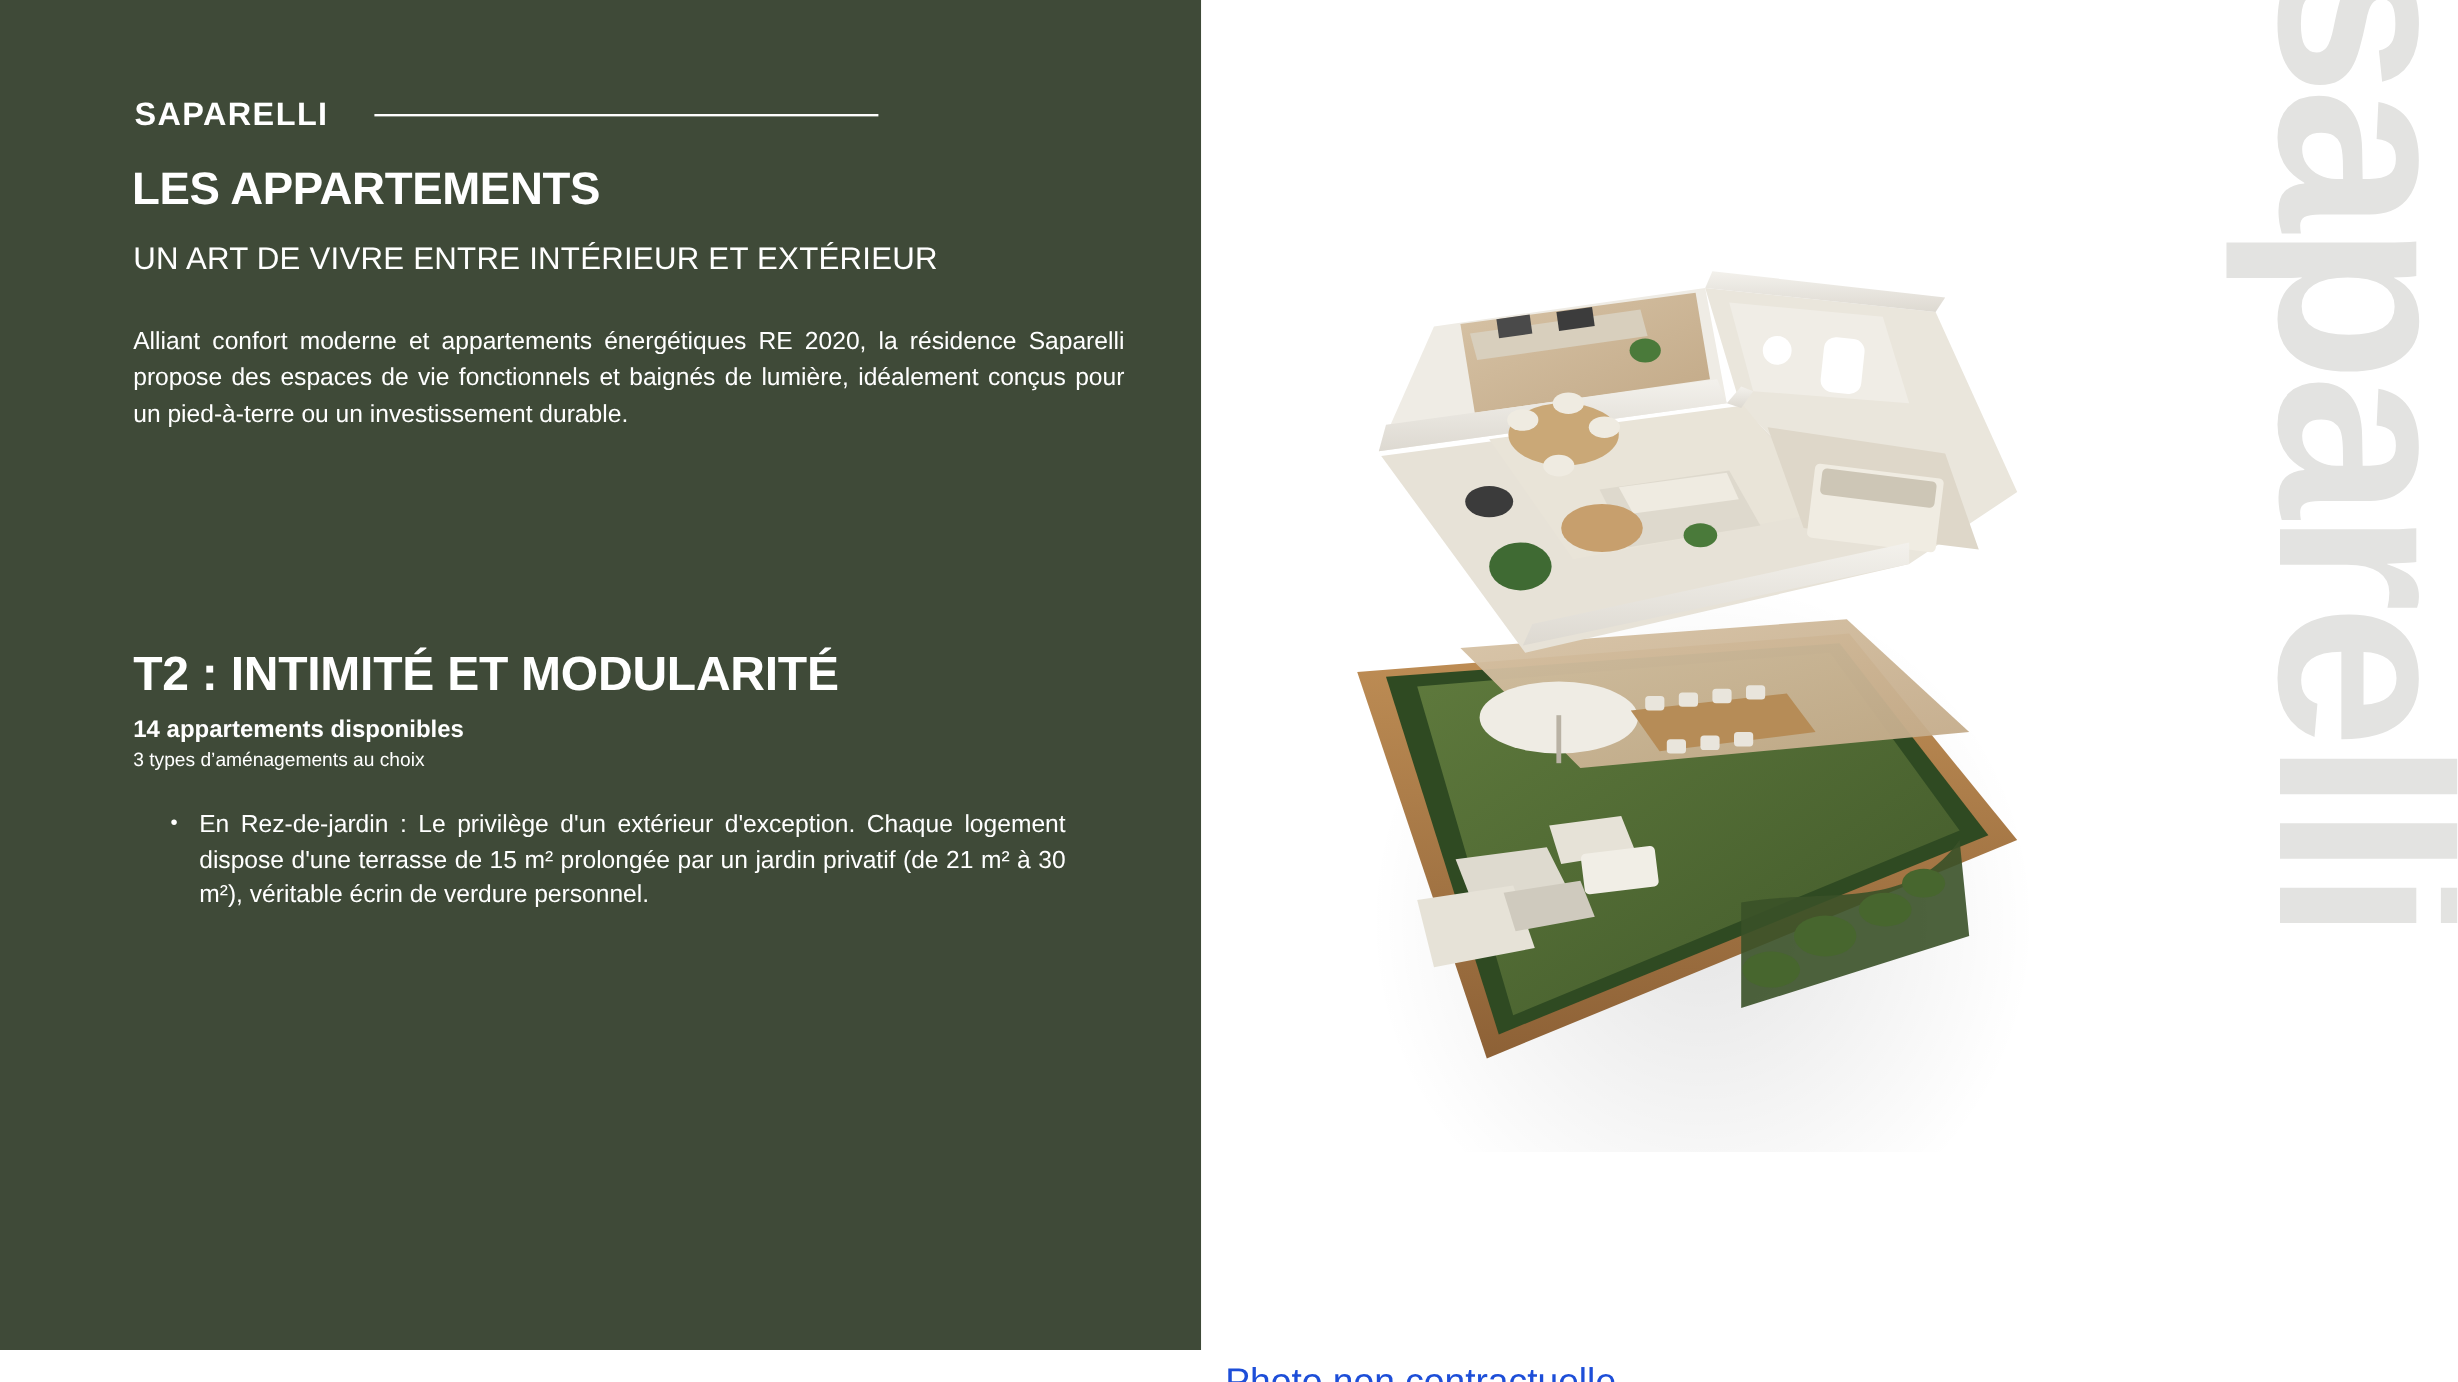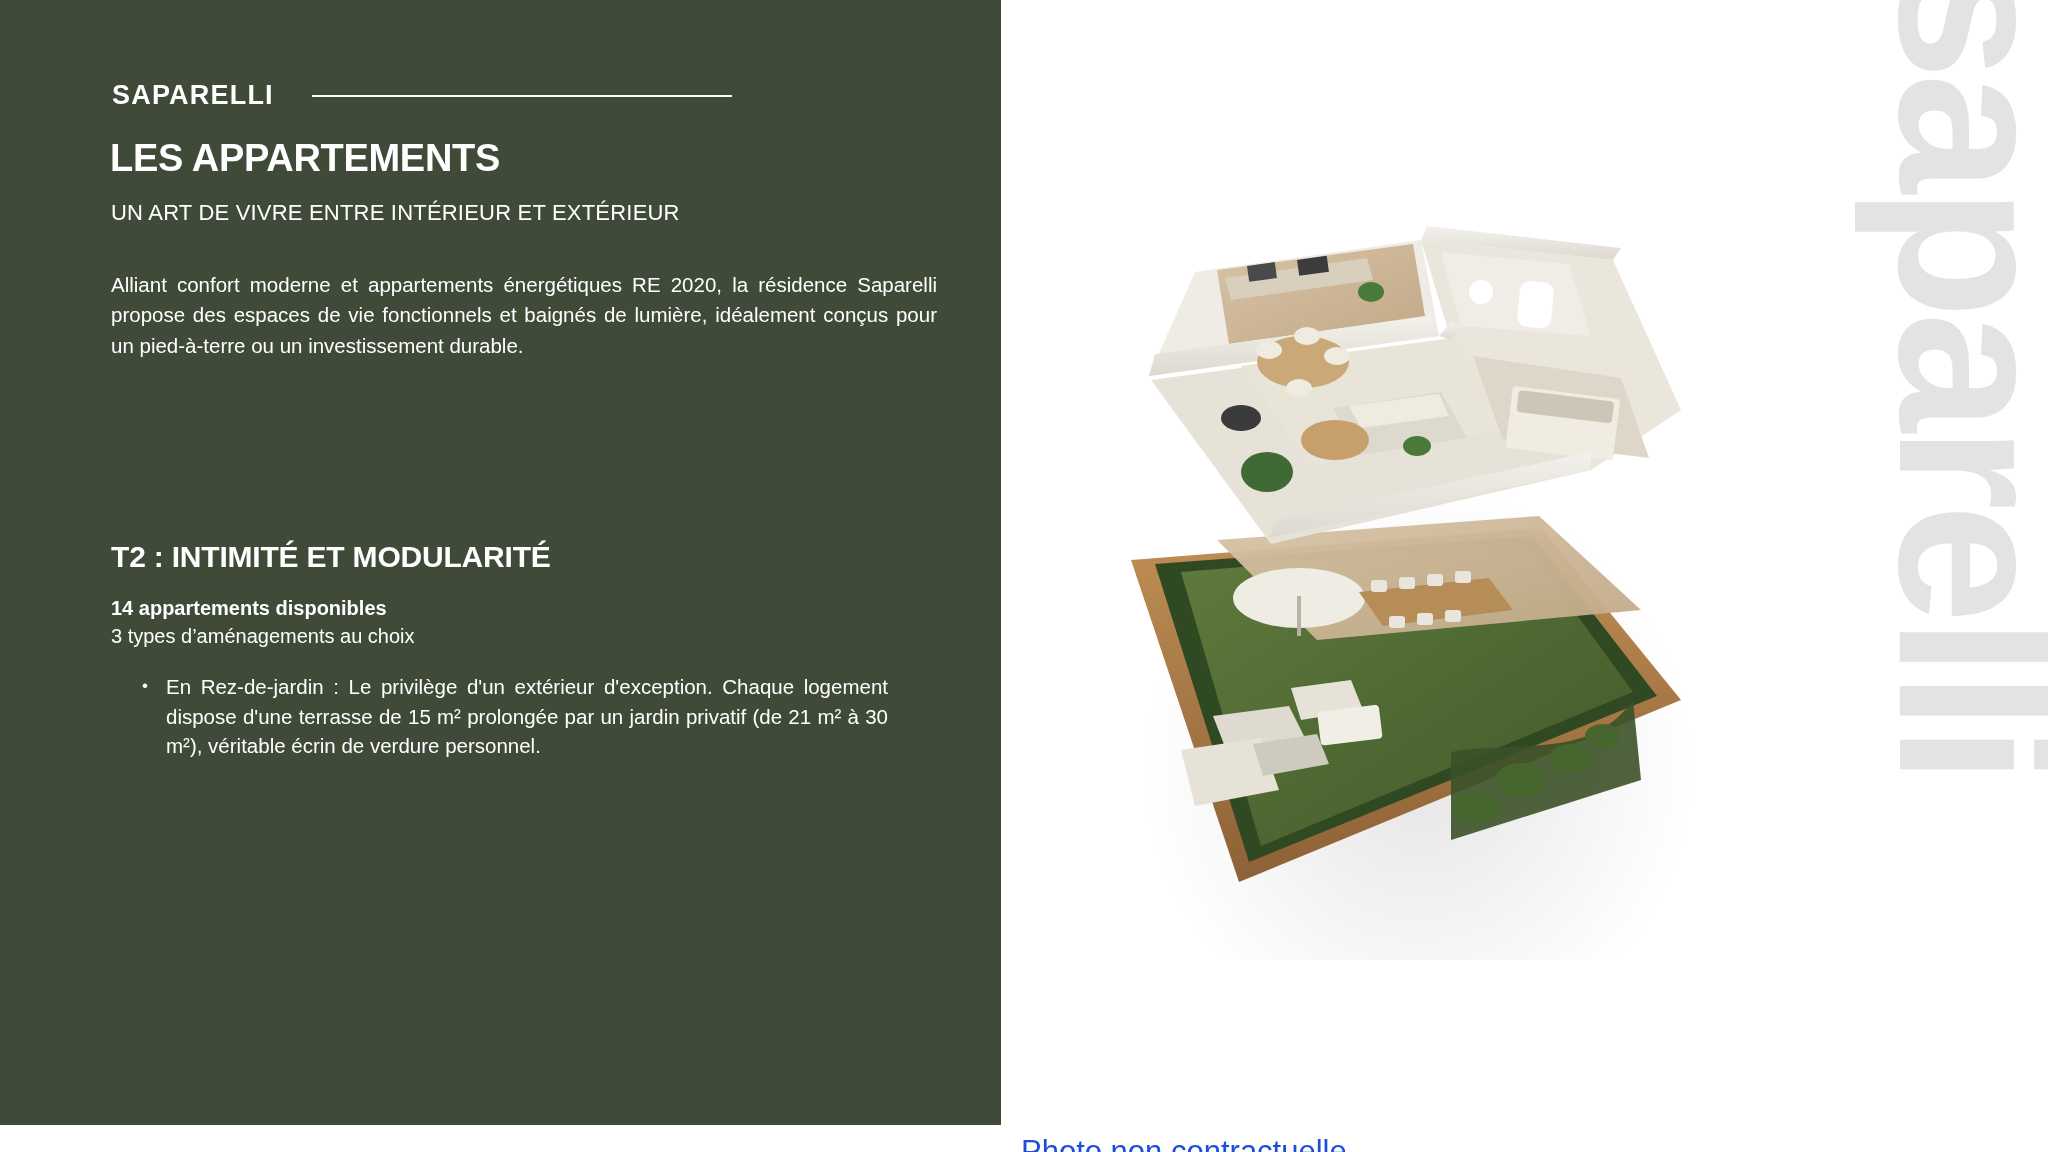--- a/index.html
+++ b/index.html
@@ -60,62 +60,62 @@
     font-size: 38px;
     font-weight: bold;
     letter-spacing: -0.3px;
     white-space: nowrap;
   }
   .title-sub {
     position: absolute;
     left: 111px;
     top: 200px;
     color: #ffffff;
-    font-size: 22px;
+    font-size: 26px;
     font-weight: 400;
     letter-spacing: 0.2px;
     white-space: nowrap;
   }
   .intro-par {
     position: absolute;
     left: 111px;
     top: 270px;
     width: 826px;
     color: #ffffff;
     font-size: 20.5px;
     line-height: 1.48;
     text-align: justify;
     text-justify: inter-word;
   }
   .section-title {
     position: absolute;
     left: 111px;
     top: 540px;
     color: #ffffff;
-    font-size: 30px;
+    font-size: 40px;
     font-weight: bold;
     letter-spacing: -0.2px;
     white-space: nowrap;
   }
   .avail-line {
     position: absolute;
     left: 111px;
     top: 597px;
     color: #ffffff;
     font-size: 20px;
     font-weight: bold;
     white-space: nowrap;
     text-align: center;
   }
   .types-line {
     position: absolute;
     left: 111px;
     top: 625px;
     color: #ffffff;
-    font-size: 20px;
+    font-size: 16px;
     font-weight: 400;
     white-space: nowrap;
   }
   .bullets {
     position: absolute;
     left: 136px;
     top: 672px;
     width: 752px;
     margin: 0;
     padding: 0;

